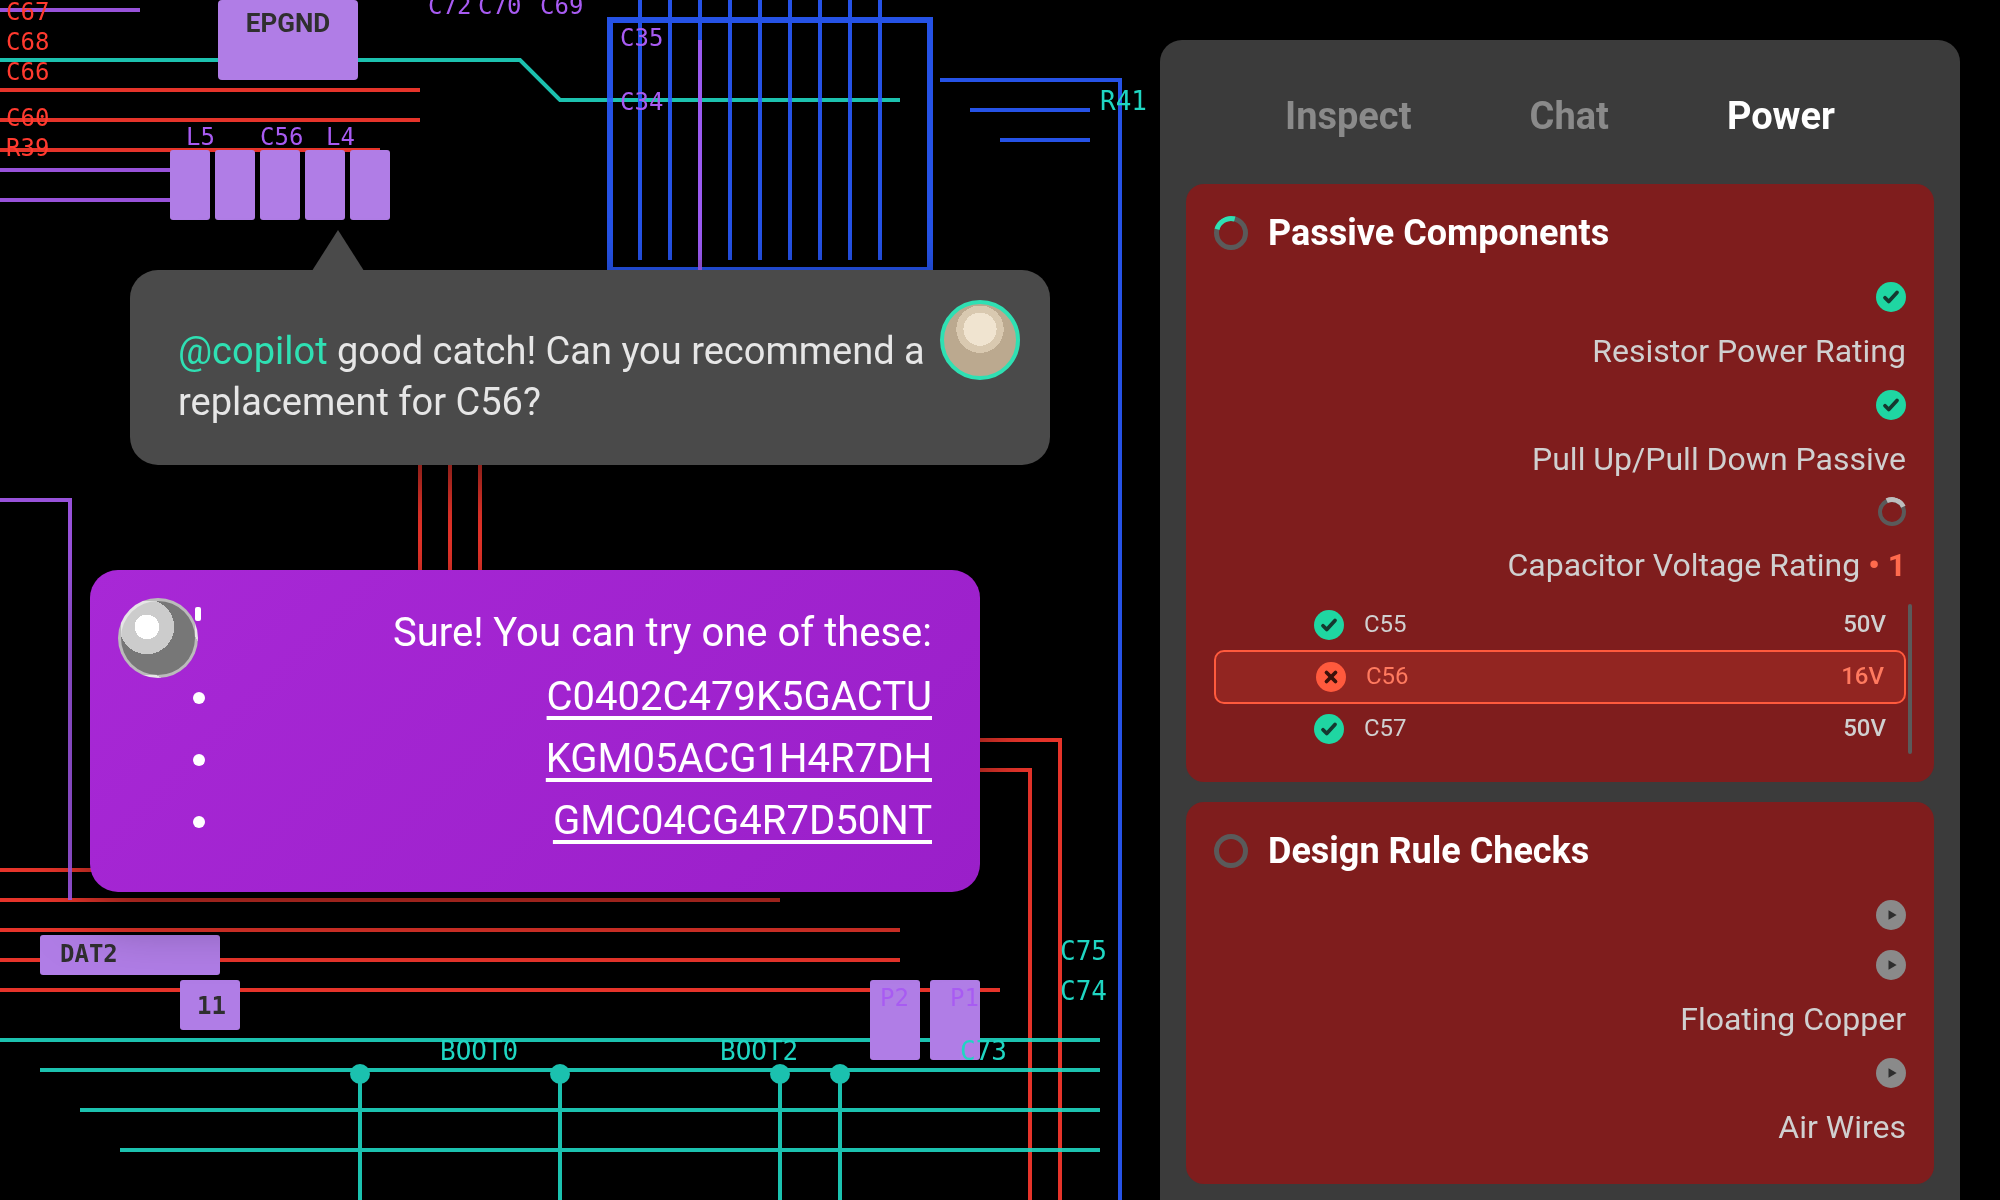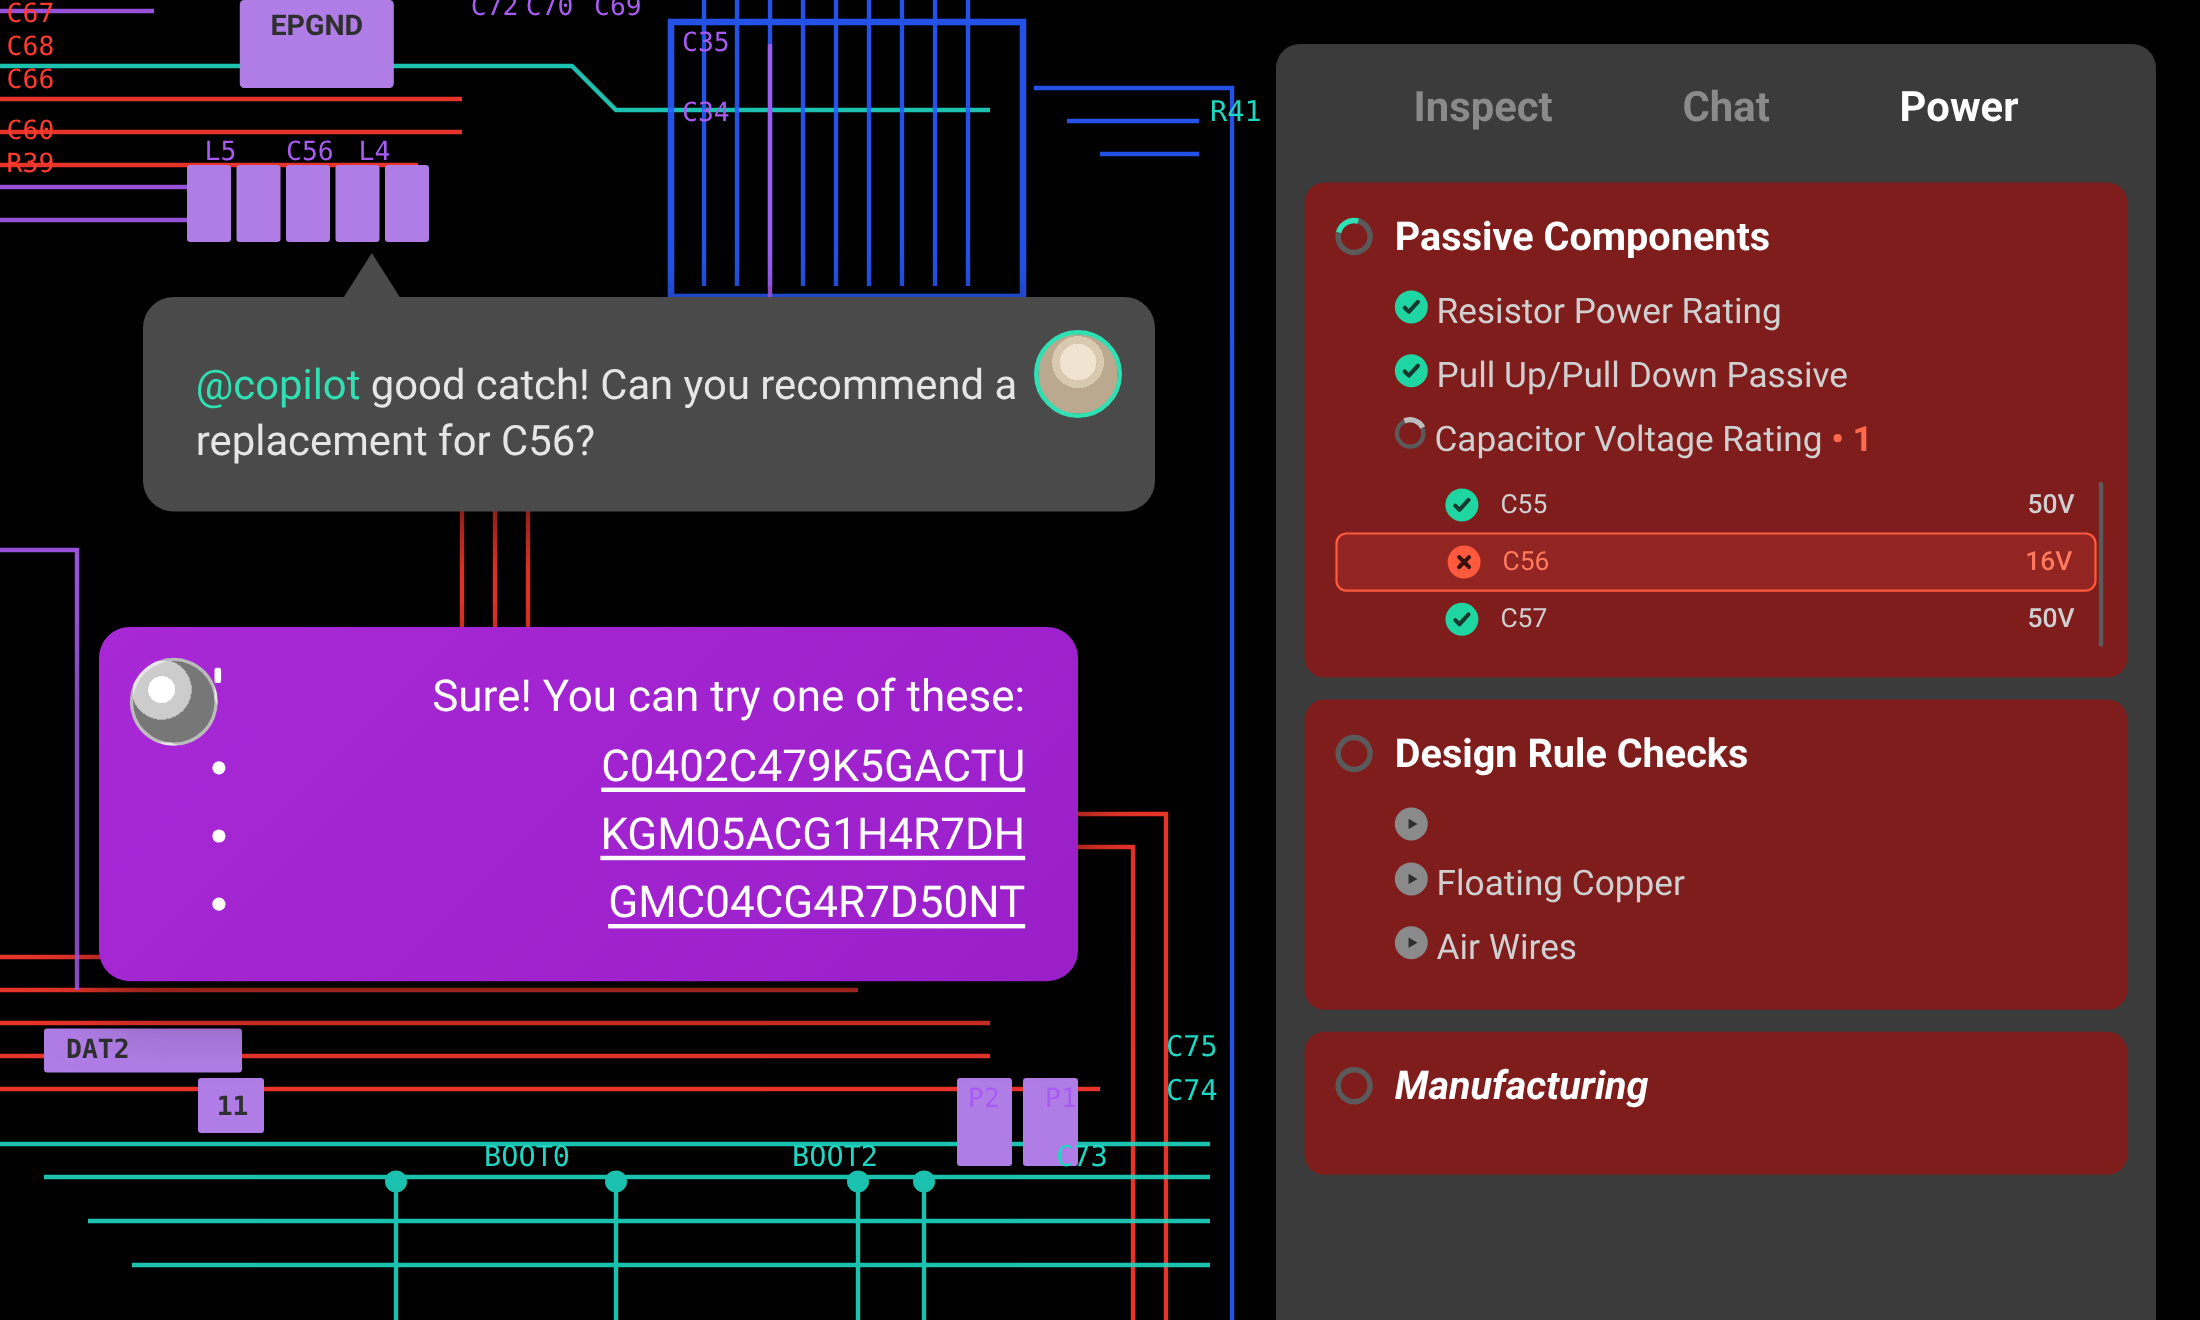--- a/index.html
+++ b/index.html
@@ -103,21 +103,21 @@
 
   
   .panel {
     position: absolute;
     right: 40px;
     top: 40px;
     bottom: 0;
     width: 800px;
     background: #3b3b3b;
     border-radius: 22px 22px 0 0;
-    padding: 26px 26px 0 26px;
+    padding: 44px 26px 0 26px;
     color: #e6e6e6;
     display: flex;
     flex-direction: column;
     gap: 20px;
   }
   .tabs {
     display: flex;
     justify-content: space-around;
     padding: 10px 40px 26px 40px;
   }
@@ -166,25 +166,26 @@
     position:absolute;
     inset:-5px;
     border-radius:50%;
     border:5px solid transparent;
     border-top-color:#bdbdbd;
     transform:rotate(20deg);
   }
 
   .check-item {
     display: flex;
-    align-items: flex-start;
-    gap: 8px;
+    align-items: flex-end;
+    gap: 20px;
     padding: 10px 0 10px 54px;
     font-size: 32px;
     color: #d0d0d0;
+    flex-direction: column;
   }
   .check-item .label { flex: 1; }
   .badge-dot { color: #ff6a4d; font-weight:700; }
   .status-circle {
     width: 30px; height: 30px;
     border-radius: 50%;
     flex: none;
     display: flex;
     align-items: center;
     justify-content: center;

